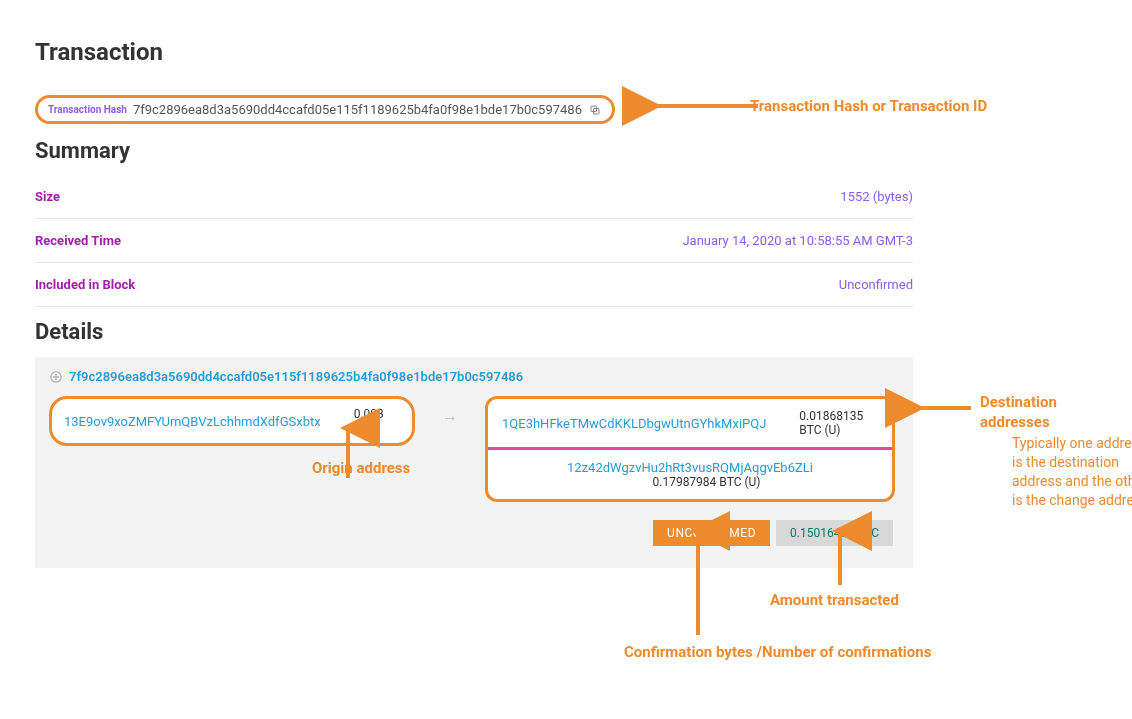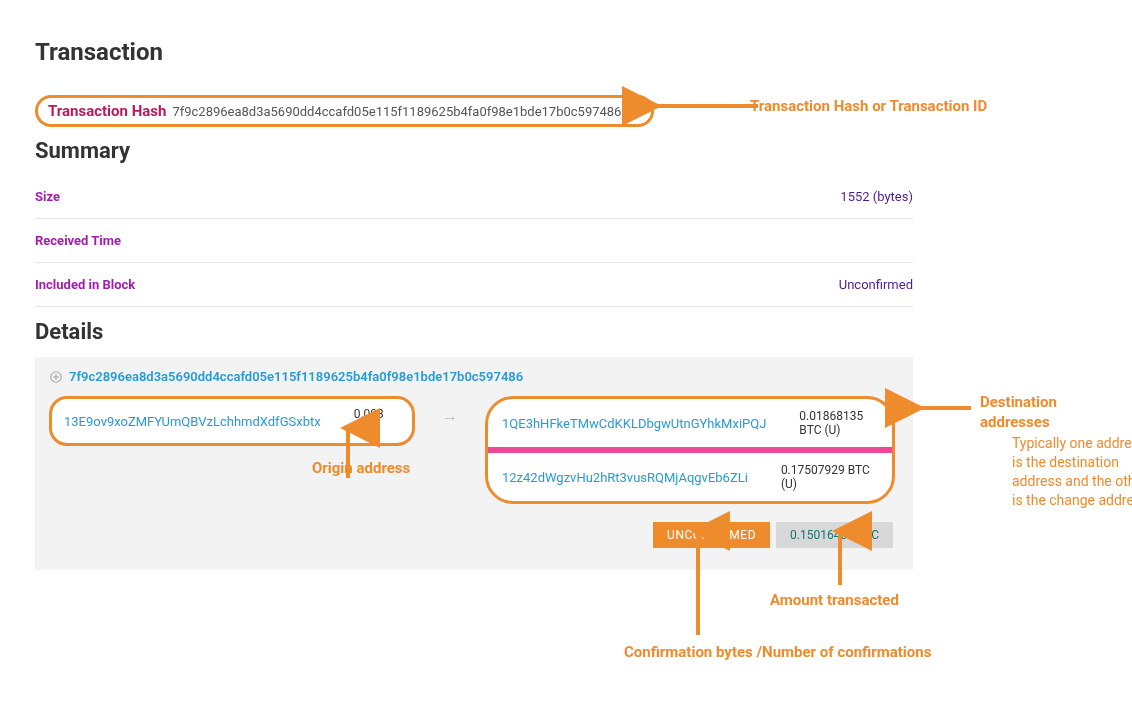--- a/index.html
+++ b/index.html
@@ -23,23 +23,23 @@
     left: 35px;
     top: 95px;
     display: flex;
     align-items: center;
     gap: 6px;
     border: 3px solid #ee8b2d;
     border-radius: 18px;
     padding: 4px 10px;
   }
   .hash-label {
-    font-size: 15px;
-    font-weight: 700;
-    color: #be185d;
+    font-size: 10px;
+    font-weight: 700;
+    color: #8b5cf6;
     text-align: center;
   }
   .hash-value {
     font-size: 13px;
     color: #555;
   }
   .copy-icon {
     width: 14px;
     height: 14px;
     display: inline-flex;
@@ -62,21 +62,21 @@
     width: 878px;
   }
   .summary-row {
     display: flex;
     justify-content: space-between;
     padding: 14px 0;
     border-bottom: 1px solid #e5e5e5;
     font-size: 13px;
   }
   .summary-row .k { font-weight: 700; color: #a21caf; }
-  .summary-row .v { color: #4c1d95; }
+  .summary-row .v { color: #8b5cf6; }
   .details-title {
     position: absolute;
     left: 35px;
     top: 319px;
     font-size: 22px;
     font-weight: 700;
     text-align: right;
   }
   .details-panel {
     position: absolute;
@@ -123,32 +123,33 @@
     width: 70px;
     text-align: center;
     color: #bbb;
     font-size: 16px;
     padding-top: 10px;
   }
   .outputs-box {
     background: #fff;
     width: 410px;
     border: 3px solid #ee8b2d;
-    border-radius: 28px;
+    border-radius: 12px;
     padding: 0;
   }
   .output-row {
     display: flex;
     justify-content: space-between;
     align-items: center;
     padding: 10px 14px;
     font-size: 13px;
   }
   .output-row + .output-row {
-    border-top: 6px solid #ec4899;
+    border-top: 3px solid #ec4899;
+    flex-direction: column;
   }
   .amt { font-size: 12px; color: #333; padding-left: 33px; }
   .btns-row {
     display: flex;
     gap: 6px;
     justify-content: flex-end;
     margin-top: 18px;
     padding-right: 6px;
   }
   .btn-orange {
@@ -197,20 +198,21 @@
 </div>
 
 <div class="summary-title">Summary</div>
 <div class="summary-table">
   <div class="summary-row">
     <span class="k">Size</span>
     <span class="v">1552 (bytes)</span>
   </div>
   <div class="summary-row">
     <span class="k">Received Time</span>
+    <span class="v">January 14, 2020 at 10:58:55 AM GMT-3</span>
   </div>
   <div class="summary-row">
     <span class="k">Included in Block</span>
     <span class="v">Unconfirmed</span>
   </div>
 </div>
 
 <div class="details-title">Details</div>
 <div class="details-panel">
   <div class="tx-link-row">
@@ -230,21 +232,21 @@
       <span class="amt">0.003 BTC</span>
     </div>
     <div class="arrow-cell">→</div>
     <div class="outputs-box">
       <div class="output-row">
         <span class="link">1QE3hHFkeTMwCdKKLDbgwUtnGYhkMxiPQJ</span>
         <span class="amt">0.01868135 BTC (U)</span>
       </div>
       <div class="output-row">
         <span class="link">12z42dWgzvHu2hRt3vusRQMjAqgvEb6ZLi</span>
-        <span class="amt">0.17507929 BTC (U)</span>
+        <span class="amt">0.17987984 BTC (U)</span>
       </div>
     </div>
   </div>
 
   <div class="btns-row">
     <div class="btn-orange">UNCONFIRMED</div>
     <div class="btn-grey">0.15016403 BTC</div>
   </div>
 </div>
 

